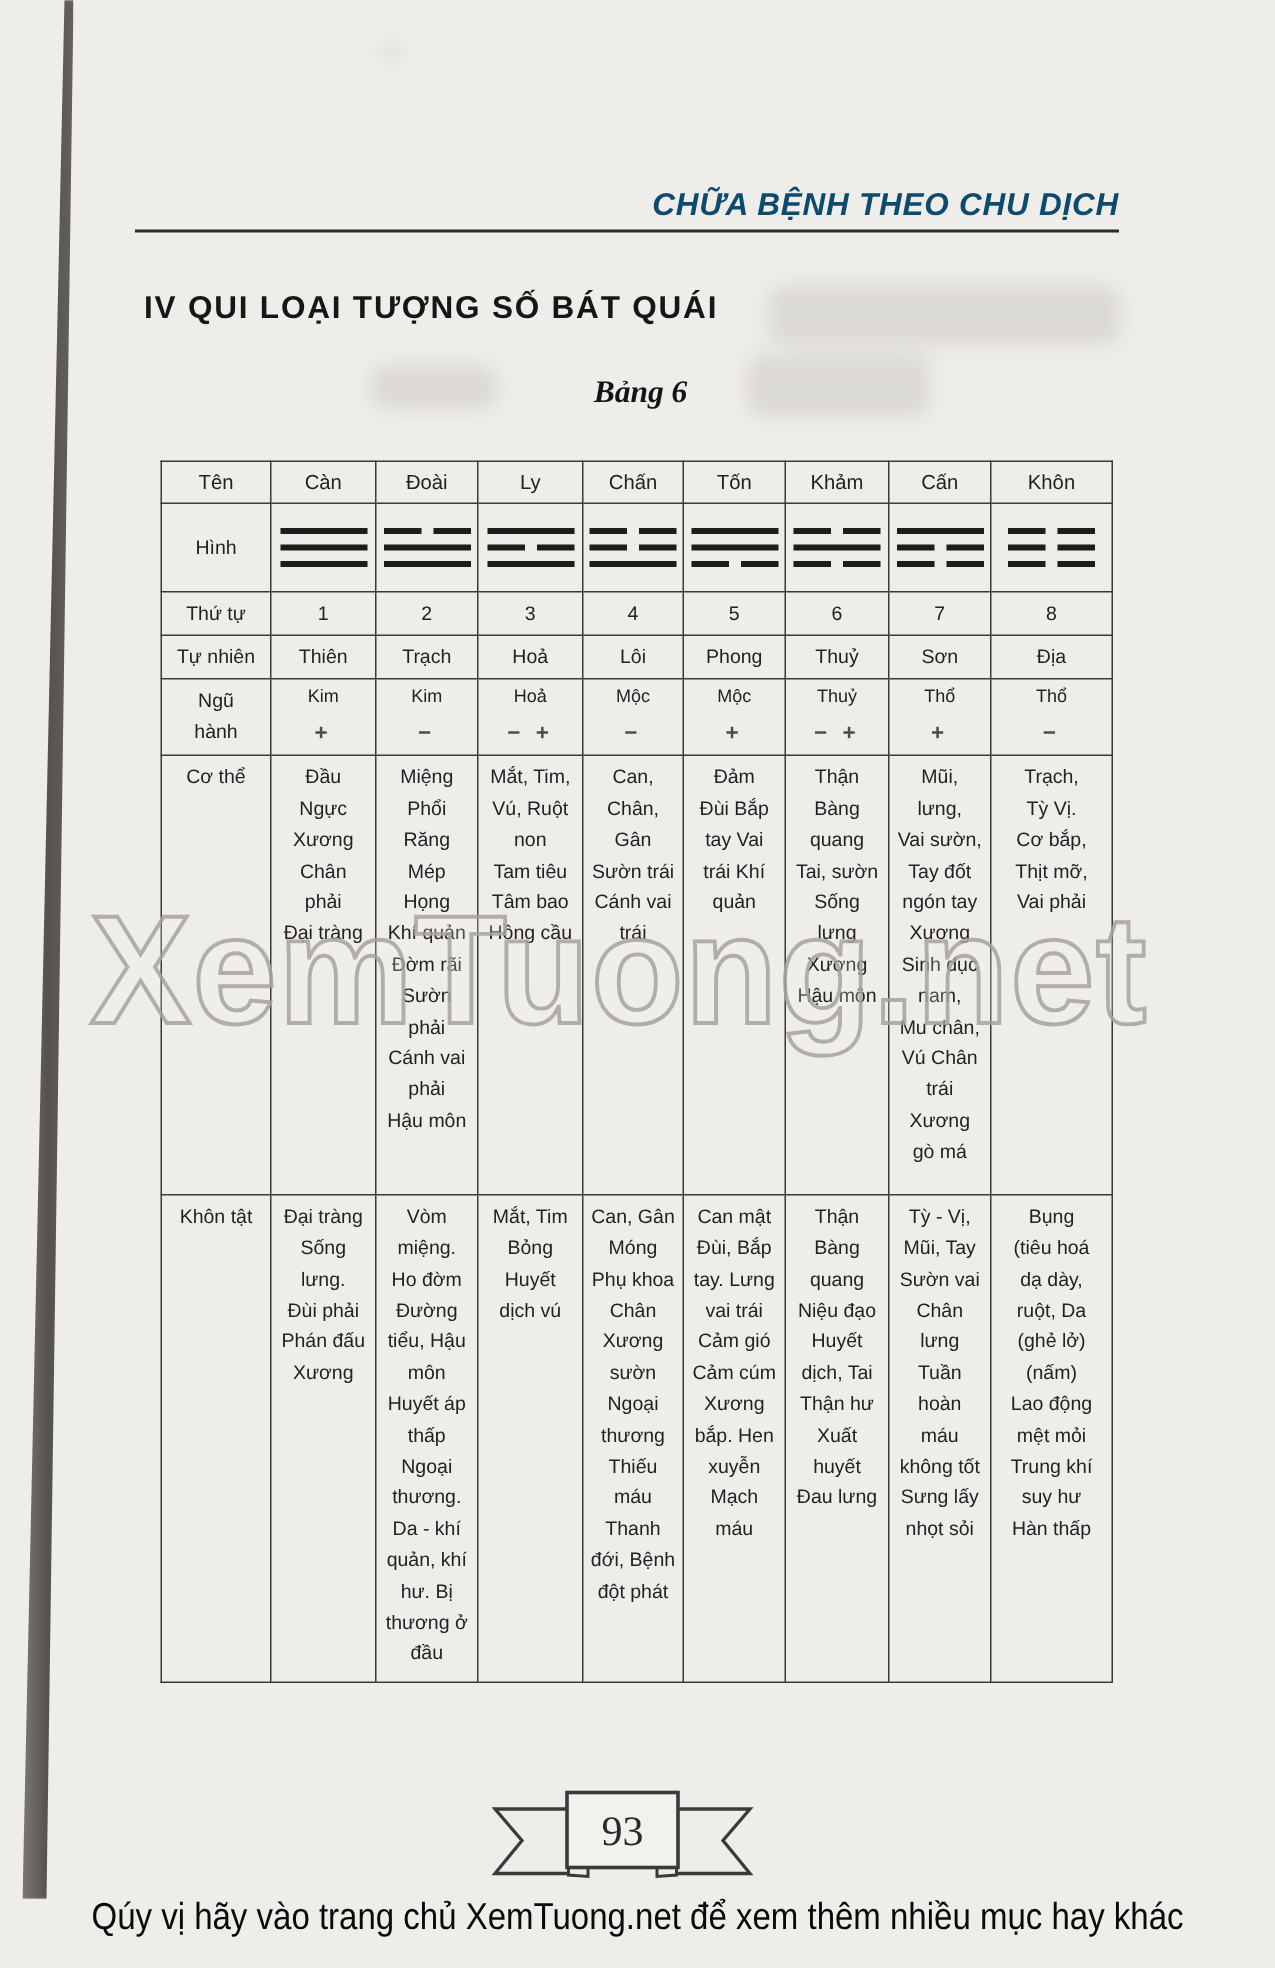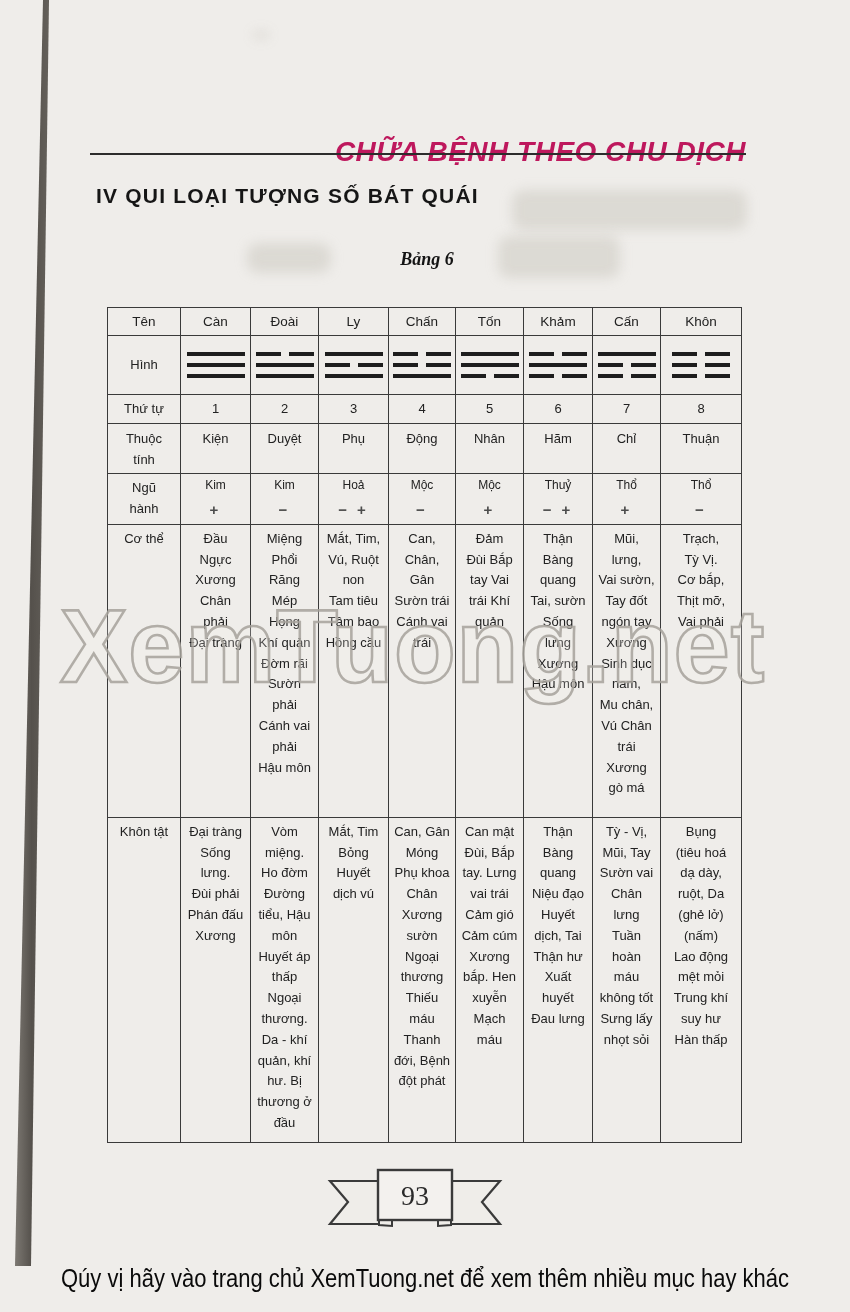--- a/index.html
+++ b/index.html
@@ -15,31 +15,31 @@
     clip-path:polygon(43px 0px,49px 0px,31px 100%,15px 100%);
     filter:blur(.6px);
   }
   .smudge{position:absolute;background:rgba(180,176,166,.32);border-radius:12px;filter:blur(6px);z-index:0;}
   .s1{left:512px;top:190px;width:235px;height:40px;}
   .s2{left:498px;top:236px;width:122px;height:42px;}
   .s3{left:247px;top:243px;width:84px;height:30px;}
   .s4{left:252px;top:30px;width:18px;height:10px;opacity:.7;}
 
   .header-title{
-    position:absolute;top:136px;right:104px;z-index:2;
-    font-style:italic;font-weight:bold;font-size:28px;letter-spacing:.5px;color:#be185d;
+    position:absolute;top:125px;right:104px;z-index:2;
+    font-style:italic;font-weight:bold;font-size:21px;letter-spacing:.5px;color:#0c4a6e;
   }
   .header-rule{position:absolute;top:153px;left:90px;width:656px;height:2.4px;background:#2c2c2c;z-index:2;}
   .section-title{
-    position:absolute;top:184px;left:96px;z-index:2;
+    position:absolute;top:194px;left:96px;z-index:2;
     font-weight:bold;font-size:21px;letter-spacing:1.2px;color:#161616;
   }
   .caption{
     position:absolute;top:249px;left:107px;width:640px;text-align:center;z-index:2;
-    font-family:"Liberation Serif",serif;font-style:italic;font-weight:bold;font-size:18px;color:#141414;
+    font-family:"Liberation Serif",serif;font-style:italic;font-weight:bold;font-size:21px;color:#141414;
   }
 
   table.bagua{
     position:absolute;left:107px;top:307px;z-index:1;
     border-collapse:collapse;table-layout:fixed;width:517px;
   }
   table.bagua td{
     border:1.6px solid #3a3a3a;
     text-align:center;vertical-align:middle;
     font-size:13px;line-height:1.6;color:#222;
@@ -67,21 +67,21 @@
 
   .watermark{
     position:absolute;left:60px;top:588px;z-index:5;white-space:nowrap;
     font-weight:bold;font-size:103px;letter-spacing:1px;
     color:rgba(242,240,236,.25);
     -webkit-text-stroke:2.6px #a7a39c;
     opacity:.85;pointer-events:none;
     transform:scaleX(.98);transform-origin:left center;
   }
 
-  .ribbon{position:absolute;left:322px;top:1167px;width:186px;height:64px;z-index:2;}
+  .ribbon{position:absolute;left:322px;top:1192px;width:186px;height:64px;z-index:2;}
   .ribbon svg{display:block;}
   .ribbon text{
     font-family:"Liberation Serif",serif;font-size:28px;fill:#2a2a2a;
   }
 
   .footer{
     position:absolute;top:1264px;left:0;width:850px;text-align:center;z-index:4;
     font-size:25px;color:#0a0a0a;font-weight:400;
     transform:scaleX(.88);transform-origin:center;
     letter-spacing:0;
@@ -224,31 +224,30 @@
         <td class="lbl">Thứ tự</td>
         <td>1</td>
         <td>2</td>
         <td>3</td>
         <td>4</td>
         <td>5</td>
         <td>6</td>
         <td>7</td>
         <td>8</td>
       </tr>
-      <tr class="r-attr">
-        <td class="lbl">Thuộc
-tính</td>
-        <td>Kiện</td>
-        <td>Duyệt</td>
-        <td>Phụ</td>
-        <td>Động</td>
-        <td>Nhân</td>
-        <td>Hãm</td>
-        <td>Chỉ</td>
-        <td>Thuận</td>
+      <tr class="r-nature">
+        <td class="lbl">Tự nhiên</td>
+        <td>Thiên</td>
+        <td>Trạch</td>
+        <td>Hoả</td>
+        <td>Lôi</td>
+        <td>Phong</td>
+        <td>Thuỷ</td>
+        <td>Sơn</td>
+        <td>Địa</td>
       </tr>
       <tr class="r-elem">
         <td class="lbl">Ngũ
 hành</td>
         <td>
           <div class="elem-name">Kim</div>
           <div class="sign">+</div>
         </td>
         <td>
           <div class="elem-name">Kim</div>

